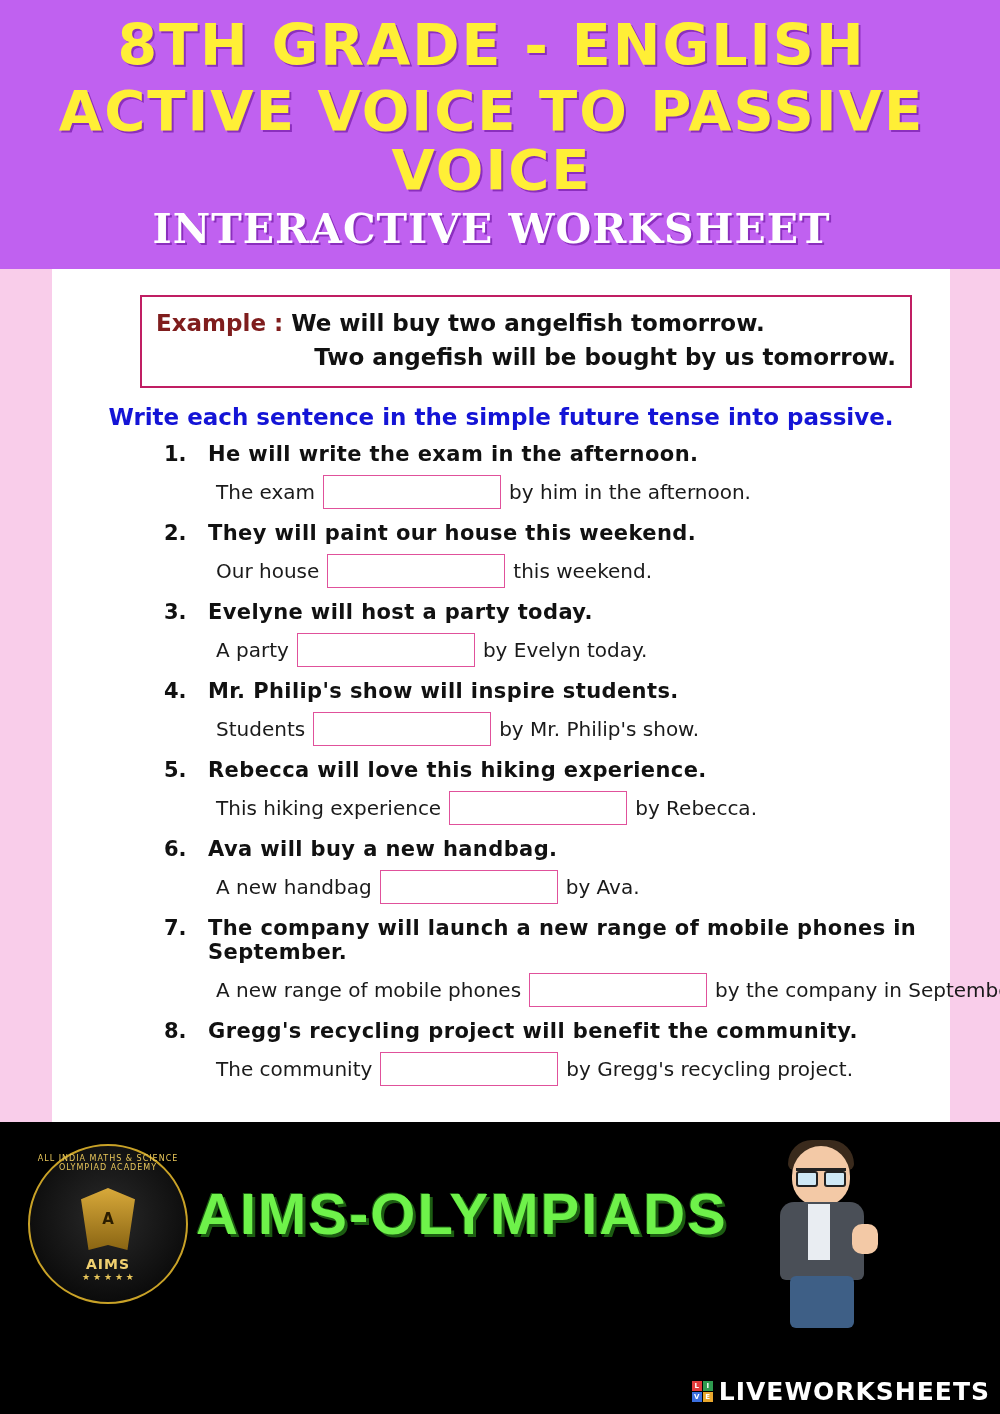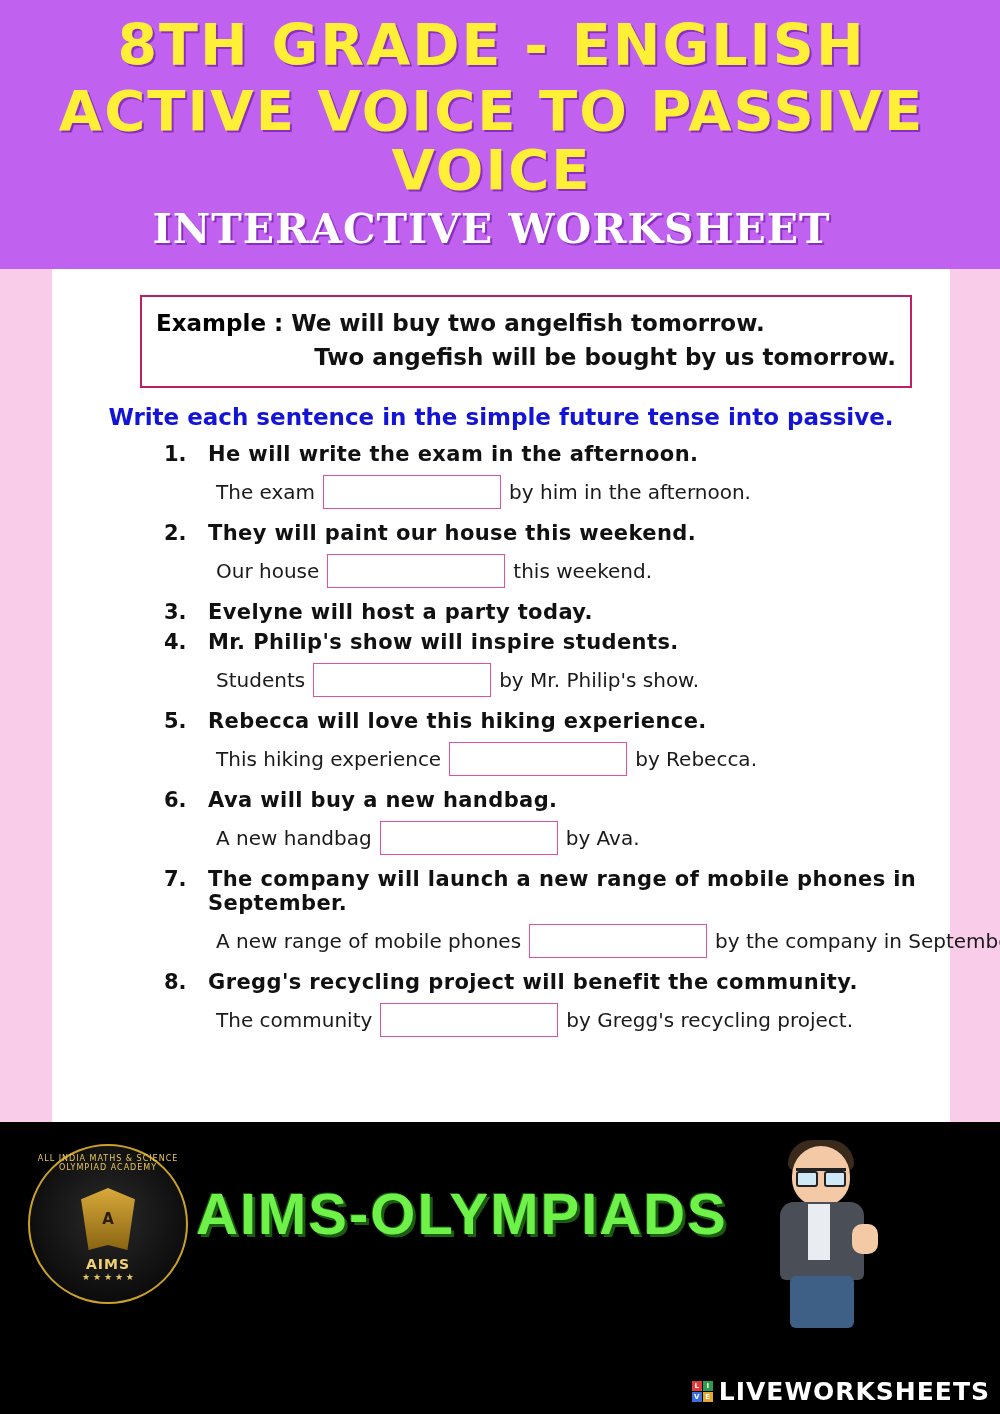--- a/index.html
+++ b/index.html
@@ -73,21 +73,21 @@
   }
   .example-row {
     font-size: 23px;
     color: #111111;
     font-family: "DejaVu Sans", sans-serif;
     font-weight: bold;
     line-height: 1.45;
     white-space: nowrap;
   }
   .example-label {
-    color: #000000;
+    color: #7f1d1d;
     font-weight: bold;
   }
   .example-row.indent {
     padding-left: 130px;
     text-align: right;
   }
 
   .instruction {
     color: #1414d6;
     font-weight: bold;
@@ -384,20 +384,25 @@
         <input class="blank" style="width: 172px;" type="text" placeholder="">
         <span class="txt">this weekend.</span>
       </div>
     </div>
 
     <div class="q">
       <div class="q-line">
         <span class="q-num">3.</span>
         <span class="q-text"> Evelyne will host a party today.</span>
       </div>
+      <div class="a-line">
+        <span class="txt">A party</span>
+        <input class="blank" style="width: 172px;" type="text" placeholder="">
+        <span class="txt">by Evelyn today.</span>
+      </div>
     </div>
 
     <div class="q">
       <div class="q-line">
         <span class="q-num">4.</span>
         <span class="q-text">Mr. Philip's show will inspire students.</span>
       </div>
       <div class="a-line">
         <span class="txt">Students</span>
         <input class="blank" style="width: 172px;" type="text" placeholder="">

